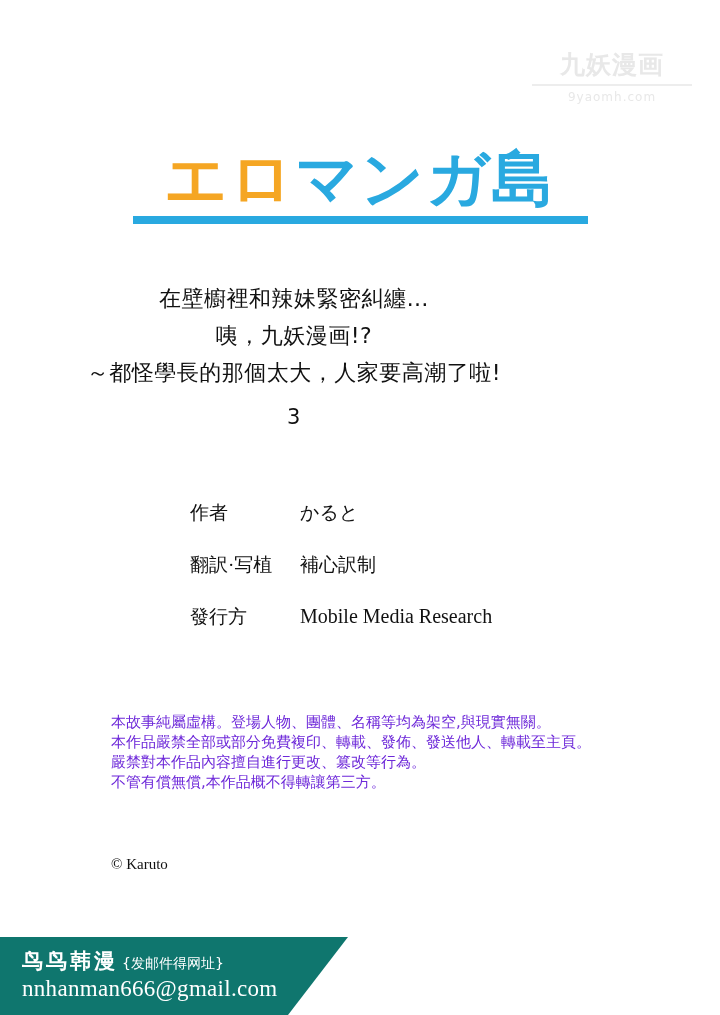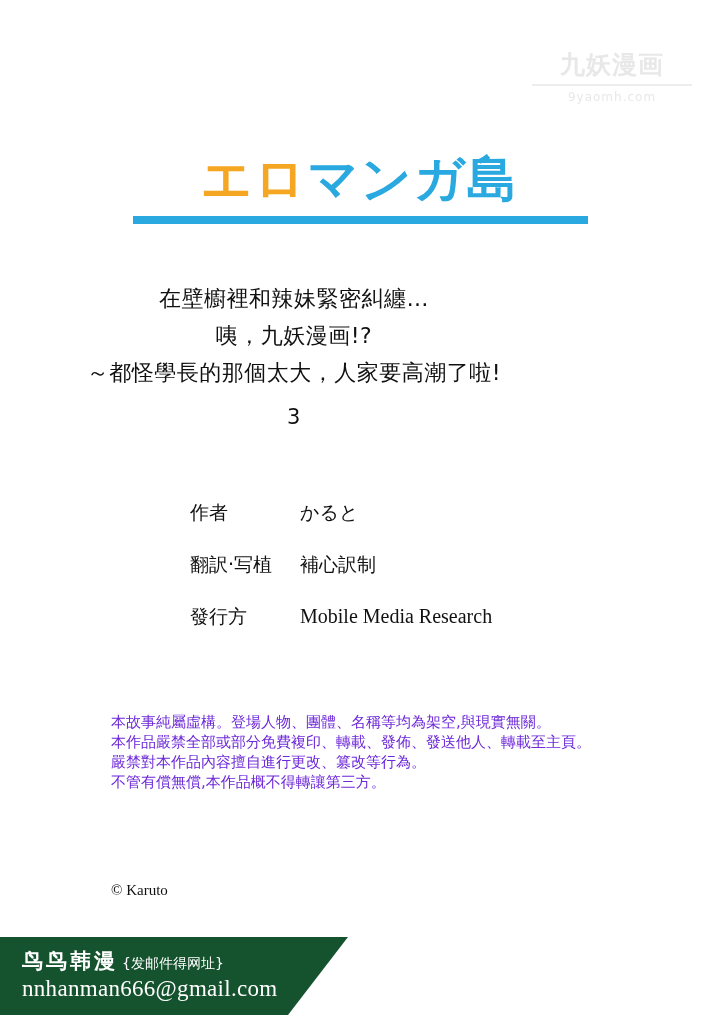--- a/index.html
+++ b/index.html
@@ -48,21 +48,21 @@
   .logo {
     position: absolute;
     top: 140px;
     left: 0;
     width: 720px;
     text-align: center;
   }
   .logo-text {
     display: inline-block;
     font-family: "DejaVu Sans", sans-serif;
-    font-size: 50px;
+    font-size: 62px;
     font-weight: bold;
     letter-spacing: 2px;
     line-height: 78px;
     white-space: nowrap;
   }
   .logo-text span {
     display: inline-block;
   }
   .c-blue   { color: #29a9e0; }
   .c-orange { color: #f5a623; }
@@ -104,20 +104,21 @@
     display: flex;
     justify-content: center;
     align-items: baseline;
     margin-bottom: 26px;
     font-family: "DejaVu Sans", "Liberation Sans", sans-serif;
     font-size: 19px;
   }
   .credit-label {
     width: 110px;
     text-align: left;
+    font-family: Liberation Serif, serif;
   }
   .credit-value {
     min-width: 230px;
     text-align: left;
   }
   .credit-value.serif {
     font-family: "Liberation Serif", serif;
     font-size: 20px;
   }
   .credit-row.wide .credit-label { width: 110px; }
@@ -130,35 +131,35 @@
     width: 520px;
     color: #6d28d9;
     font-family: "DejaVu Sans", "Liberation Sans", sans-serif;
     font-size: 15px;
     line-height: 20px;
   }
   .legal div { white-space: nowrap; }
 
   .copyright {
     position: absolute;
-    top: 882px;
+    top: 856px;
     left: 111px;
     font-family: "Liberation Serif", serif;
     font-size: 15px;
     color: #111111;
   }
 
   
   .bottom-bar {
     position: absolute;
     left: 0;
     bottom: 0;
     width: 588px;
     height: 78px;
-    background: #14532d;
+    background: #0f766e;
   }
   .bottom-bar:after {
     content: "";
     position: absolute;
     right: 0;
     top: 0;
     width: 300px;
     height: 78px;
     background: #ffffff;
     clip-path: polygon(60px 0, 300px 0, 300px 78px, 0 78px);

